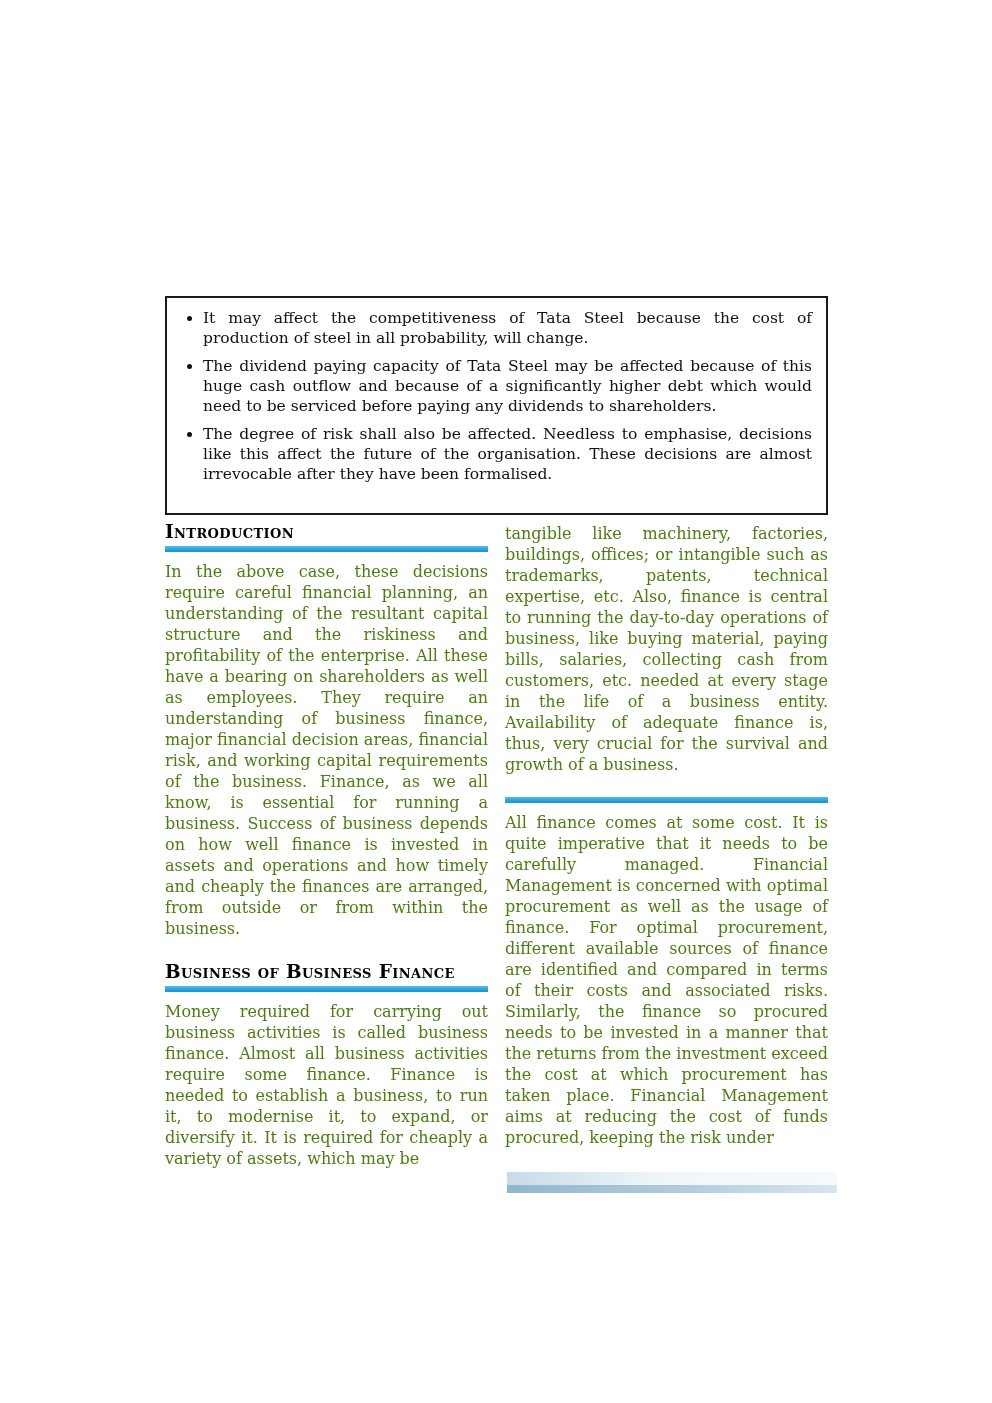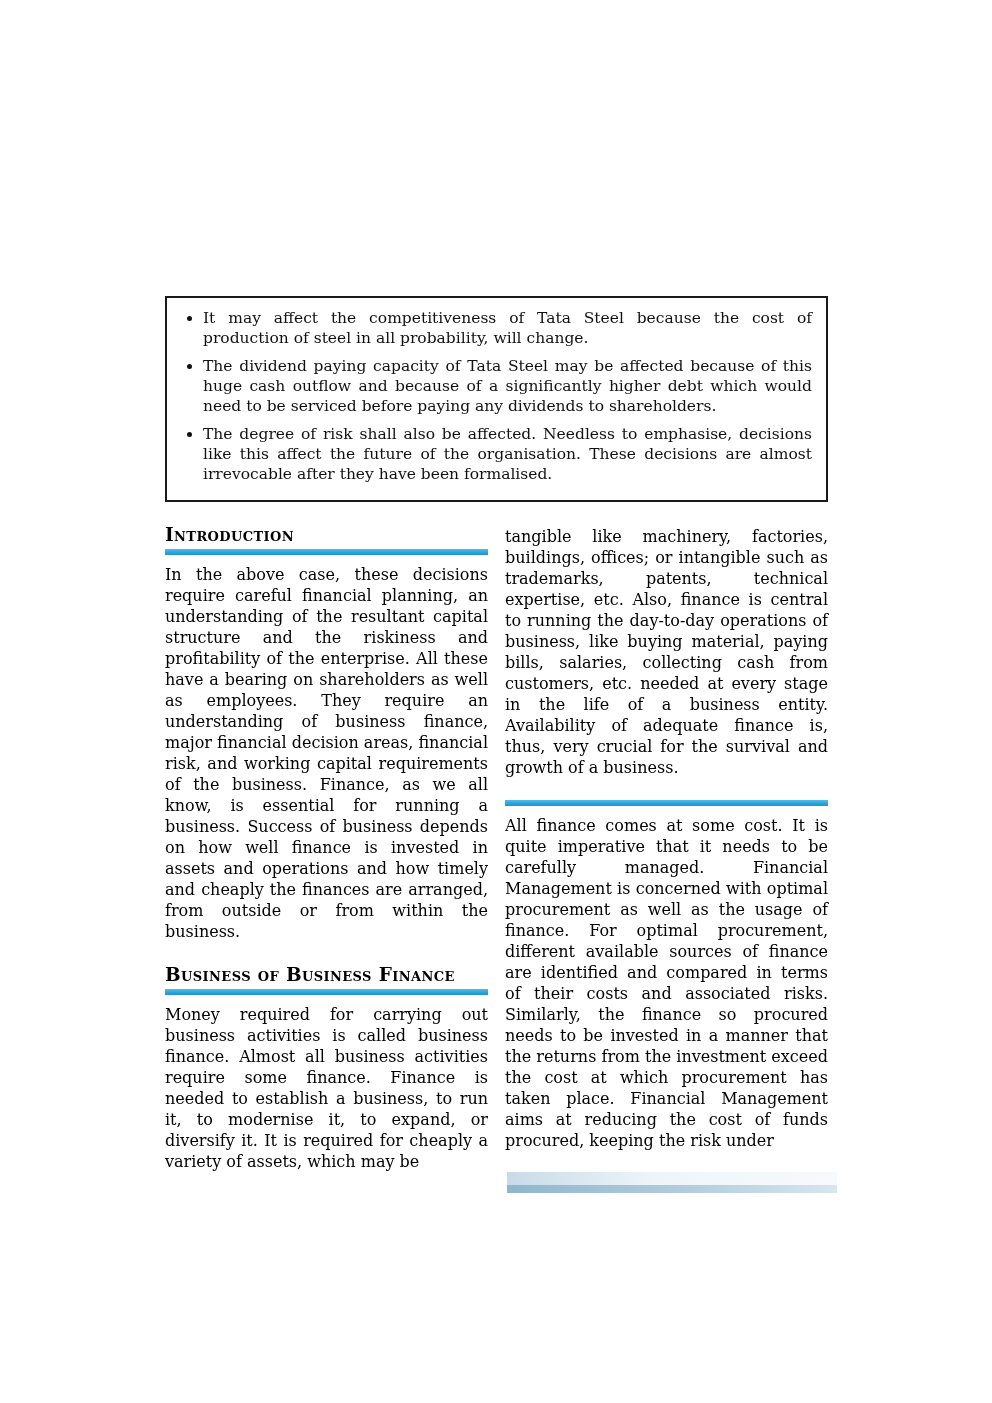--- a/index.html
+++ b/index.html
@@ -19,40 +19,40 @@
   }
   .content {
     position: absolute;
     left: 165px;
     top: 296px;
     width: 663px;
   }
   
   .summary-box {
     border: 2px solid #1a1a1a;
-    padding: 10px 14px 8px 10px;
+    padding: 10px 14px 29px 10px;
     box-sizing: border-box;
   }
   .summary-box ul {
     margin: 0;
     padding: 0 0 0 26px;
     list-style: disc outside;
   }
   .summary-box li {
     font-size: 15.5px;
     line-height: 20px;
     text-align: justify;
     margin: 0 0 8px 0;
   }
-  .summary-box li:last-child { margin-bottom: 8px; }
+  .summary-box li:last-child { margin-bottom: 0; }
   
   .columns {
     display: flex;
     gap: 17px;
-    margin-top: 22px;
+    margin-top: 6px;
   }
   .col {
     width: 323px;
     flex: 0 0 323px;
   }
   .section { margin: 0; }
   .section + .section { margin-top: 22px; }
   .heading-text {
     font-variant: small-caps;
     font-weight: 700;
@@ -64,21 +64,21 @@
   .heading-bar {
     height: 6px;
     margin-top: 3px;
     background: linear-gradient(180deg, #55bce8 0%, var(--accent, #2BA5DC) 55%, #1d95cf 100%);
   }
   .body-text {
     margin-top: 9px;
     font-size: 16px;
     line-height: 21px;
     text-align: justify;
-    color: #000000;
+    color: #4d7c0f;
   }
   .body-text.no-heading { margin-top: 2px; }
   
   .footer-decoration {
     position: absolute;
     left: 507px;
     top: 1172px;
     width: 330px;
     height: 22px;
   }

